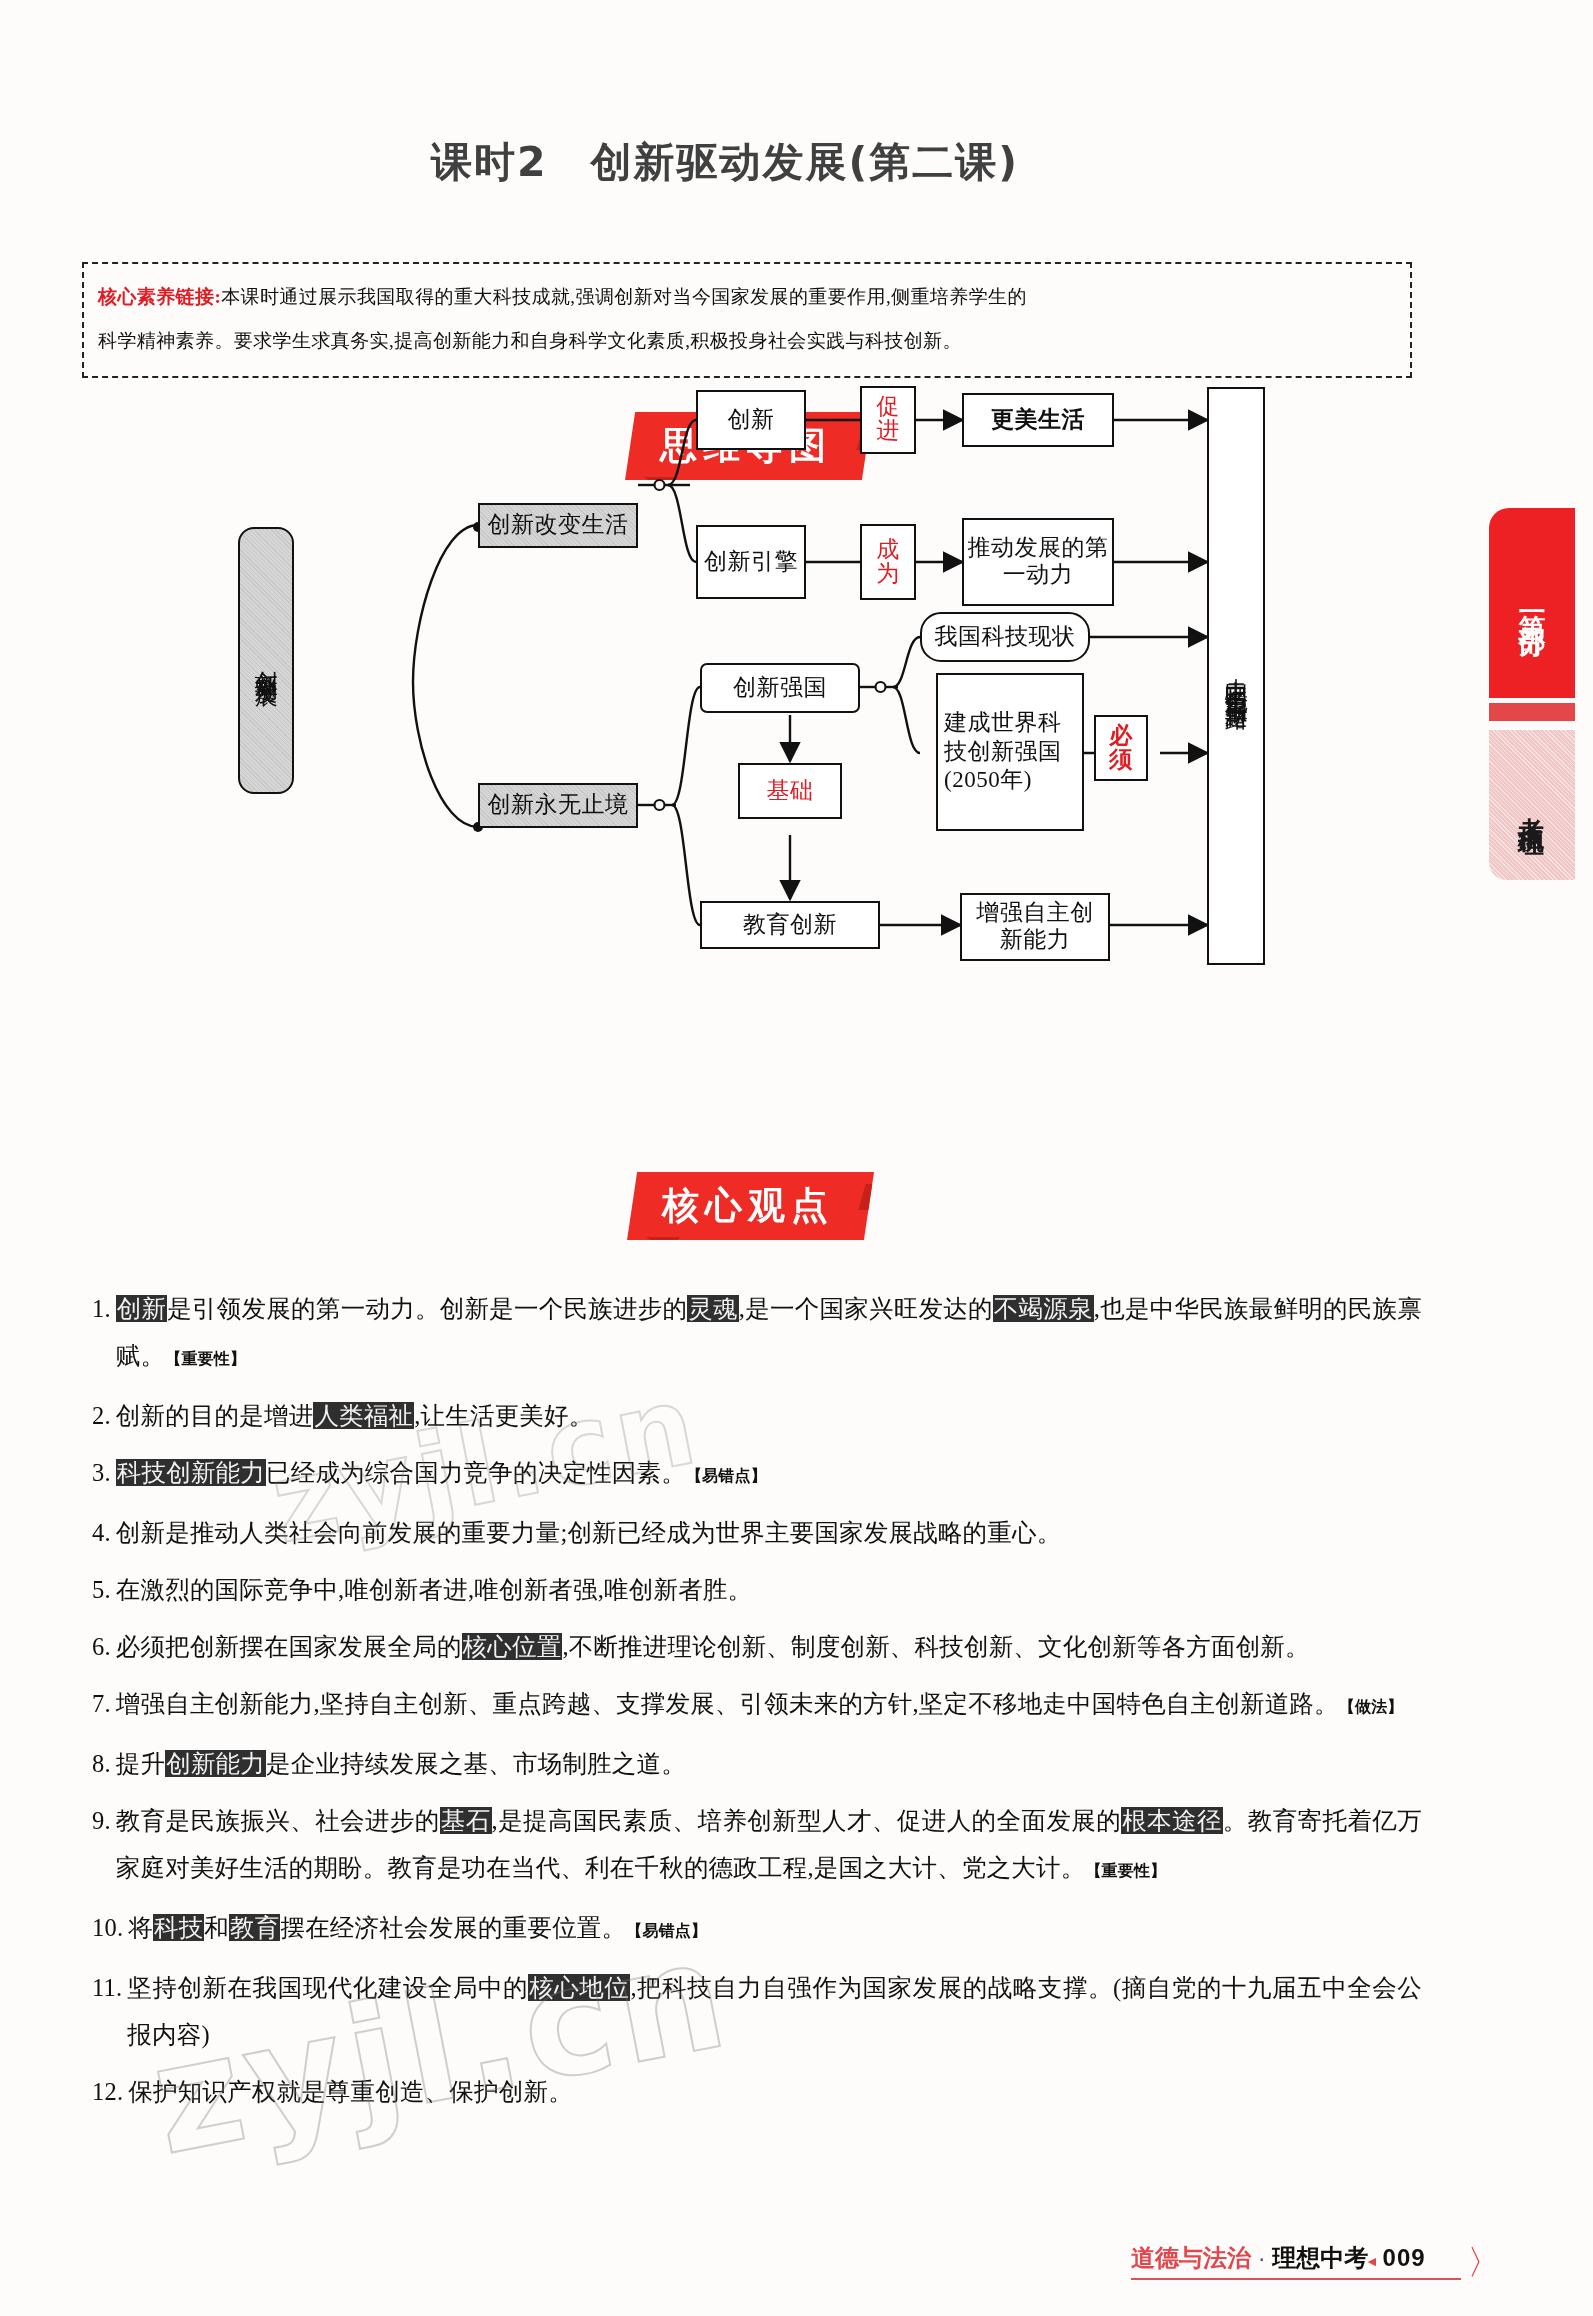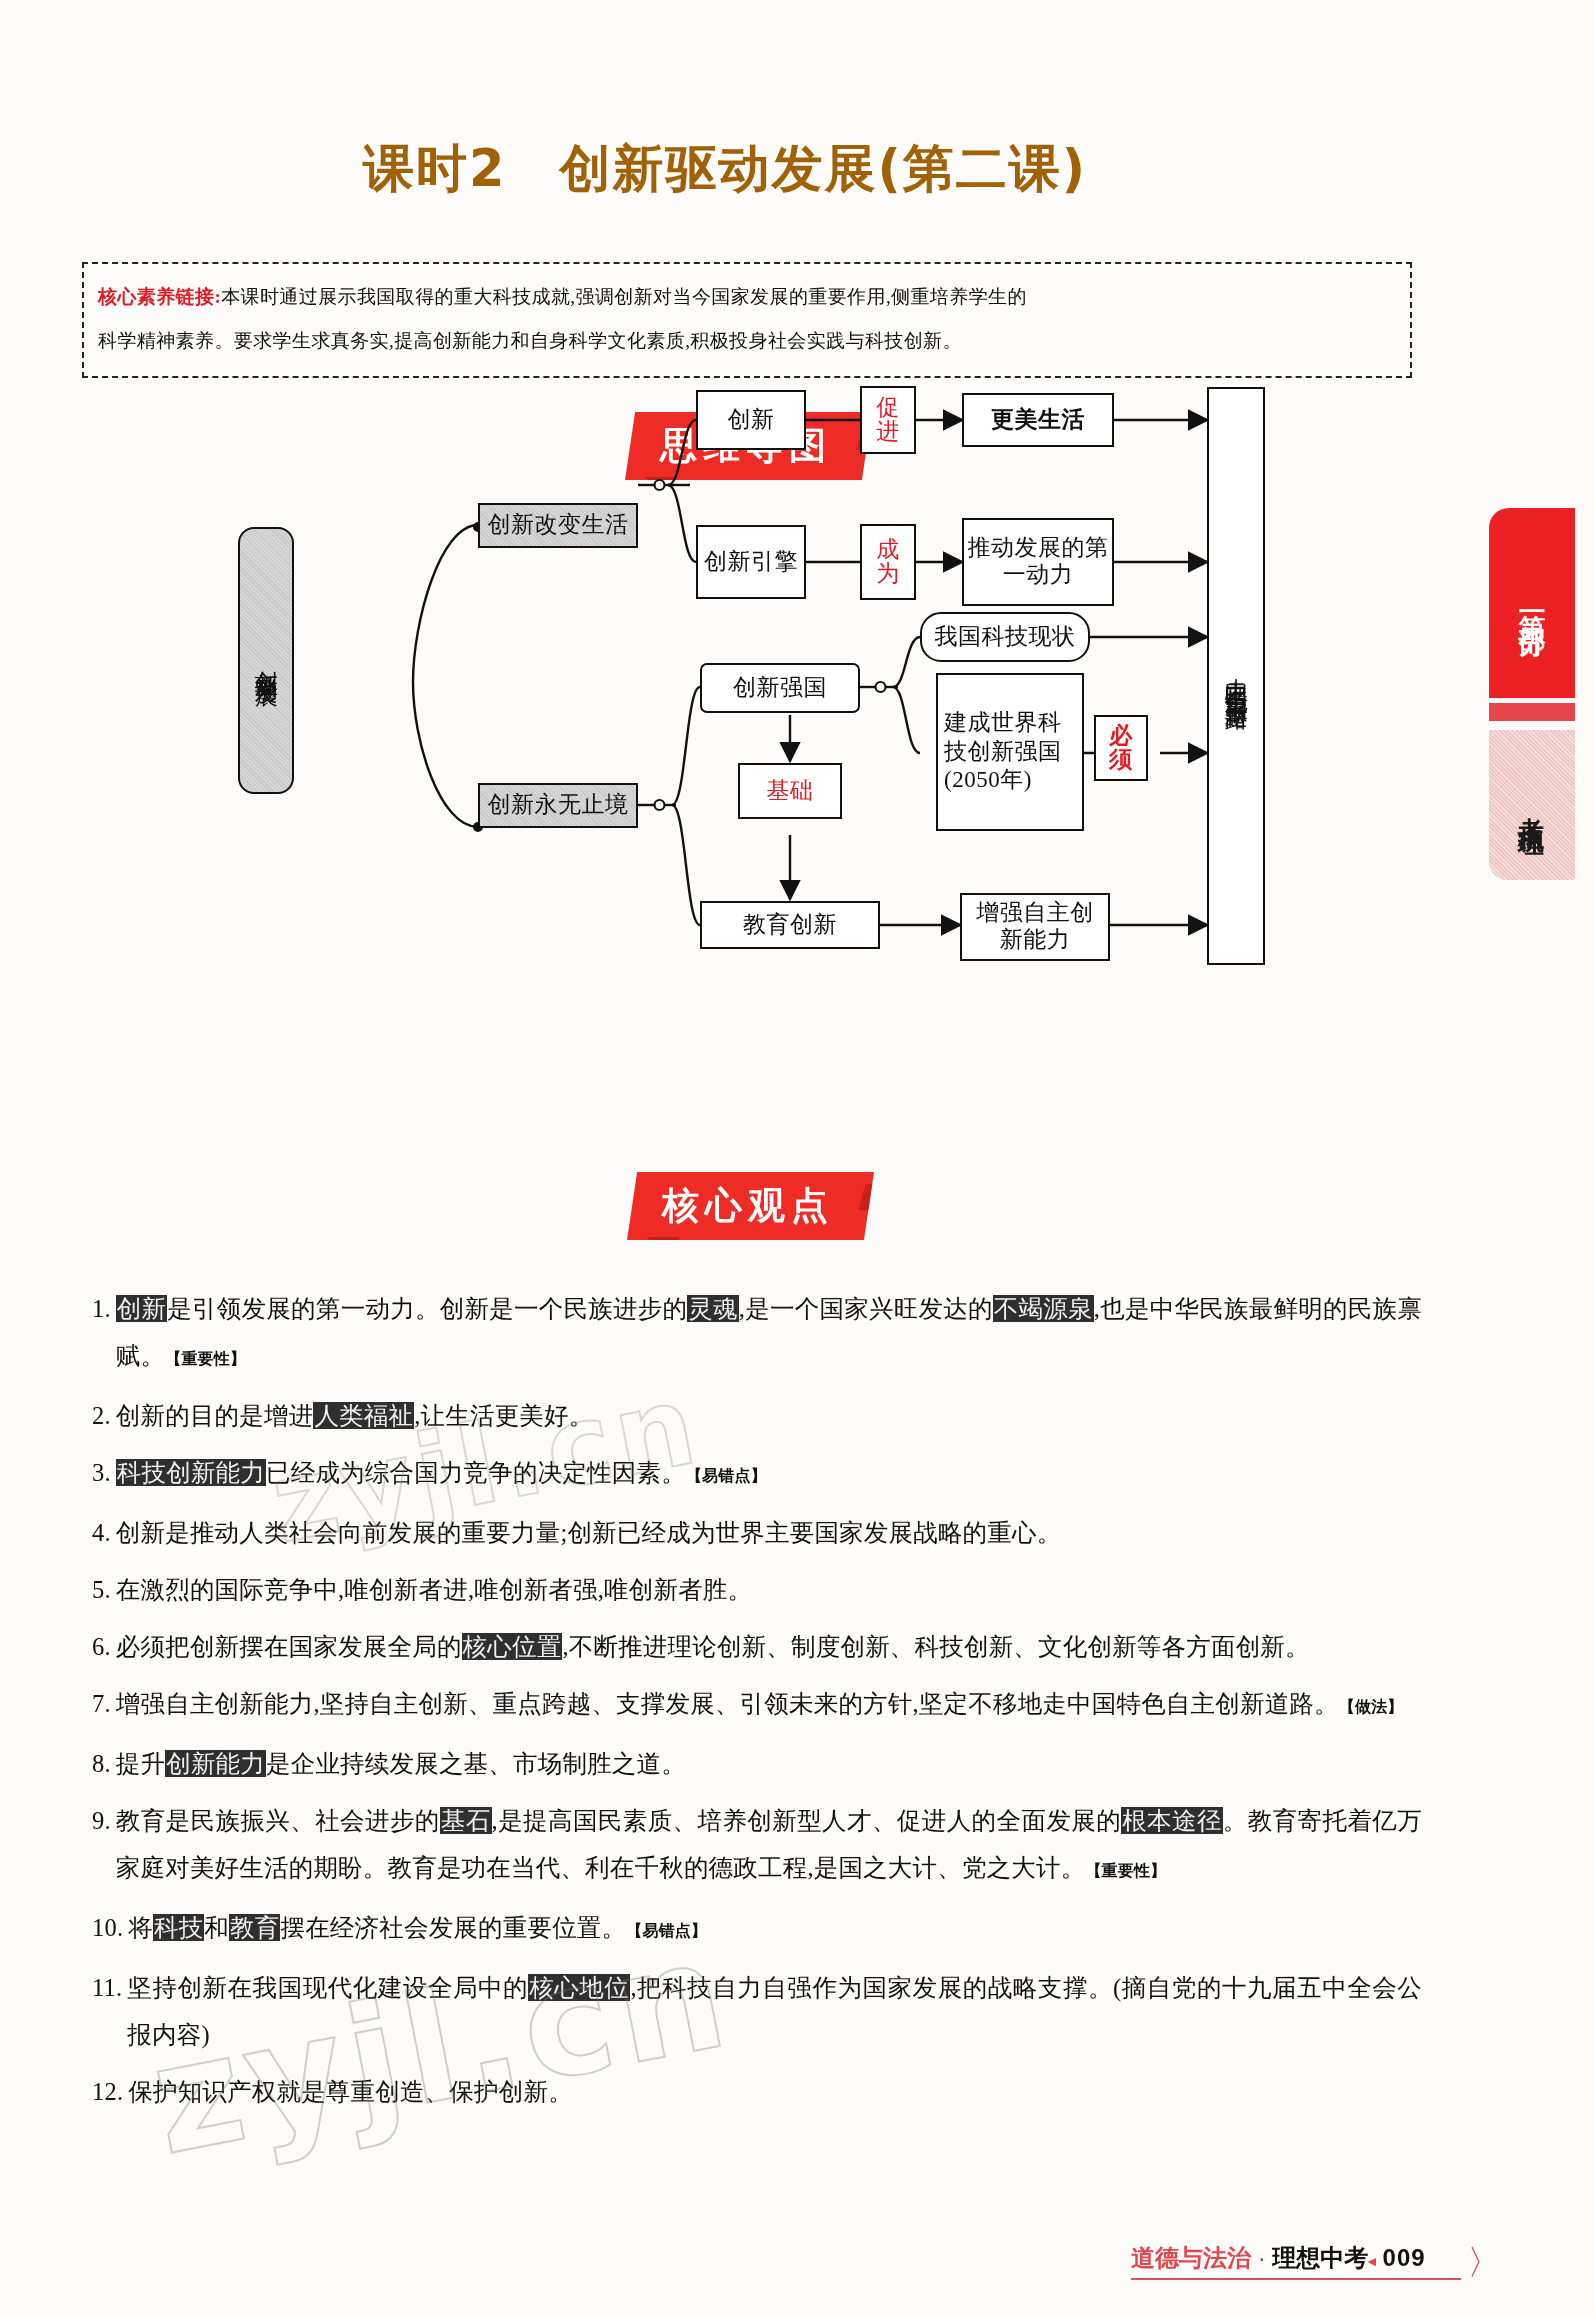--- a/index.html
+++ b/index.html
@@ -6,21 +6,21 @@
   body{
     width:1593px;height:2316px;position:relative;
     background:#fdfcfb;
     font-family:"Liberation Serif","DejaVu Serif",serif;
     color:#111;overflow:hidden;
   }
   
   #title{
     position:absolute;left:0;top:135px;width:1450px;text-align:center;
     font-family:"DejaVu Sans","Liberation Sans",sans-serif;
-    font-weight:700;font-size:51px;letter-spacing:2px;color:#a16207;
+    font-weight:700;font-size:41px;letter-spacing:2px;color:#404040;
   }
   
   #lit-box{
     position:absolute;left:82px;top:262px;width:1330px;
     border:2px dashed #222;padding:11px 14px 13px 14px;box-sizing:border-box;
   }
   #lit-box .line{font-size:19px;line-height:44px;letter-spacing:.4px;}
   #lit-label{color:#e11b22;font-weight:700;}
   
   .ribbon{
@@ -210,21 +210,21 @@
   <div class="node gray round vert" style="left:238px;top:12px;width:56px;height:267px;">创新驱动发展</div>
 
   <div class="node gray" style="left:478px;top:-12px;width:160px;height:45px;">创新改变生活</div>
 
   <div class="node gray" style="left:478px;top:268px;width:160px;height:45px;">创新永无止境</div>
 
   <div class="node" style="left:696px;top:-125px;width:110px;height:60px;">创新</div>
 
   <div class="node" style="left:696px;top:10px;width:110px;height:74px;line-height:1.12;">创新引擎</div>
 
-  <div class="node red" style="left:860px;top:-129px;width:56px;height:68px;line-height:1.05;">促进</div>
+  <div class="node red" style="left:860px;top:-129px;width:56px;height:68px;line-height:1.05;font-family:Liberation Mono, monospace;">促进</div>
 
   <div class="node red" style="left:860px;top:9px;width:56px;height:76px;line-height:1.05;">成为</div>
 
   <div class="node" style="left:962px;top:-122px;width:152px;height:54px;font-weight:bold;">更美生活</div>
 
   <div class="node" style="left:962px;top:3px;width:152px;height:88px;">推动发展的第一动力</div>
 
   <div class="node" style="left:700px;top:148px;width:160px;height:50px;border-radius:7px;">创新强国</div>
 
   <div class="node red" style="left:738px;top:248px;width:104px;height:56px;">基础</div>

